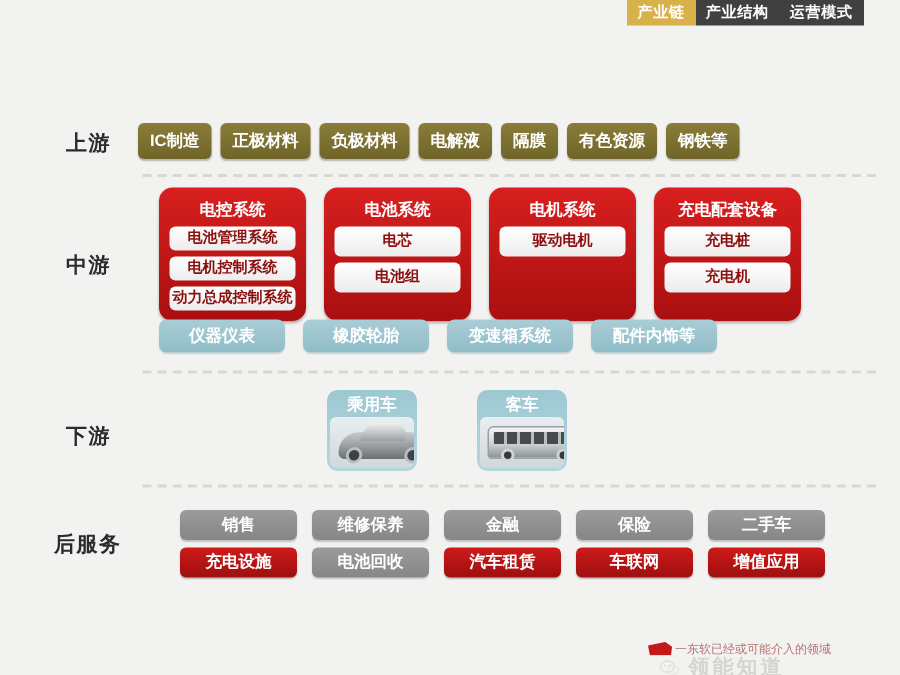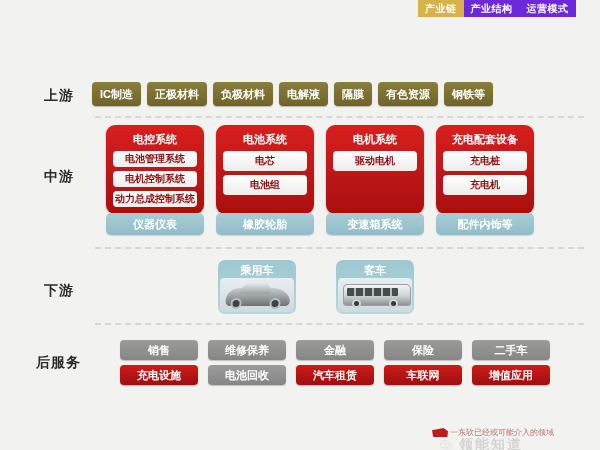--- a/index.html
+++ b/index.html
@@ -11,21 +11,21 @@
   }
   #stage{position:relative;width:600px;height:450px;}
 
   
   .tabs{position:absolute;top:0;left:418px;display:flex;height:17px;}
   .tab{
     height:17px;line-height:17px;padding:0 7px;font-size:10px;font-weight:bold;
     color:#ffffff;letter-spacing:.5px;
   }
   .tab.active{background:#d8b14a;}
-  .tab.inactive{background:#6d28d9;color:#ffffff;}
+  .tab.inactive{background:#404040;color:#ffffff;}
 
   
   .title{
     position:absolute;left:30px;top:22px;
     font-size:25px;font-weight:bold;color:#1c1c1c;letter-spacing:1px;
   }
 
   
   .rowlabel{
     position:absolute;font-size:14px;font-weight:bold;color:#2b2b2b;letter-spacing:1px;
@@ -63,29 +63,29 @@
     border-radius:4px;height:16px;line-height:16px;margin-bottom:4px;
     white-space:nowrap;overflow:hidden;
   }
   .chip:last-child{margin-bottom:0;}
   .chip.tall{height:20px;line-height:20px;}
 
   .mid-blue{position:absolute;left:106px;top:213px;display:flex;gap:12px;}
   .pill-blue{
     background:linear-gradient(180deg,#a9cdd6 0%,#8fbdc8 100%);
     color:#ffffff;font-size:11px;font-weight:bold;text-align:center;
-    border-radius:5px;height:22px;line-height:22px;width:98px;
+    border-radius:5px;height:22px;line-height:22px;width:84px;
     box-shadow:0 1px 1px rgba(0,0,0,.15);white-space:nowrap;
   }
 
   
   .down-row{position:absolute;left:218px;top:260px;display:flex;gap:40px;}
   .vehicle{
     background:linear-gradient(180deg,#9cc8d2 0%,#b6d6dd 100%);
-    border-radius:7px;width:78px;padding:2px;box-sizing:border-box;
+    border-radius:7px;width:60px;padding:2px;box-sizing:border-box;
   }
   .vehicle-title{
     color:#ffffff;font-size:11px;font-weight:bold;text-align:center;
     height:16px;line-height:16px;
   }
   .vehicle-img{
     height:34px;border-radius:4px;position:relative;overflow:hidden;
     background:linear-gradient(180deg,#e9eef0 0%,#cfd8dc 100%);
   }
   

